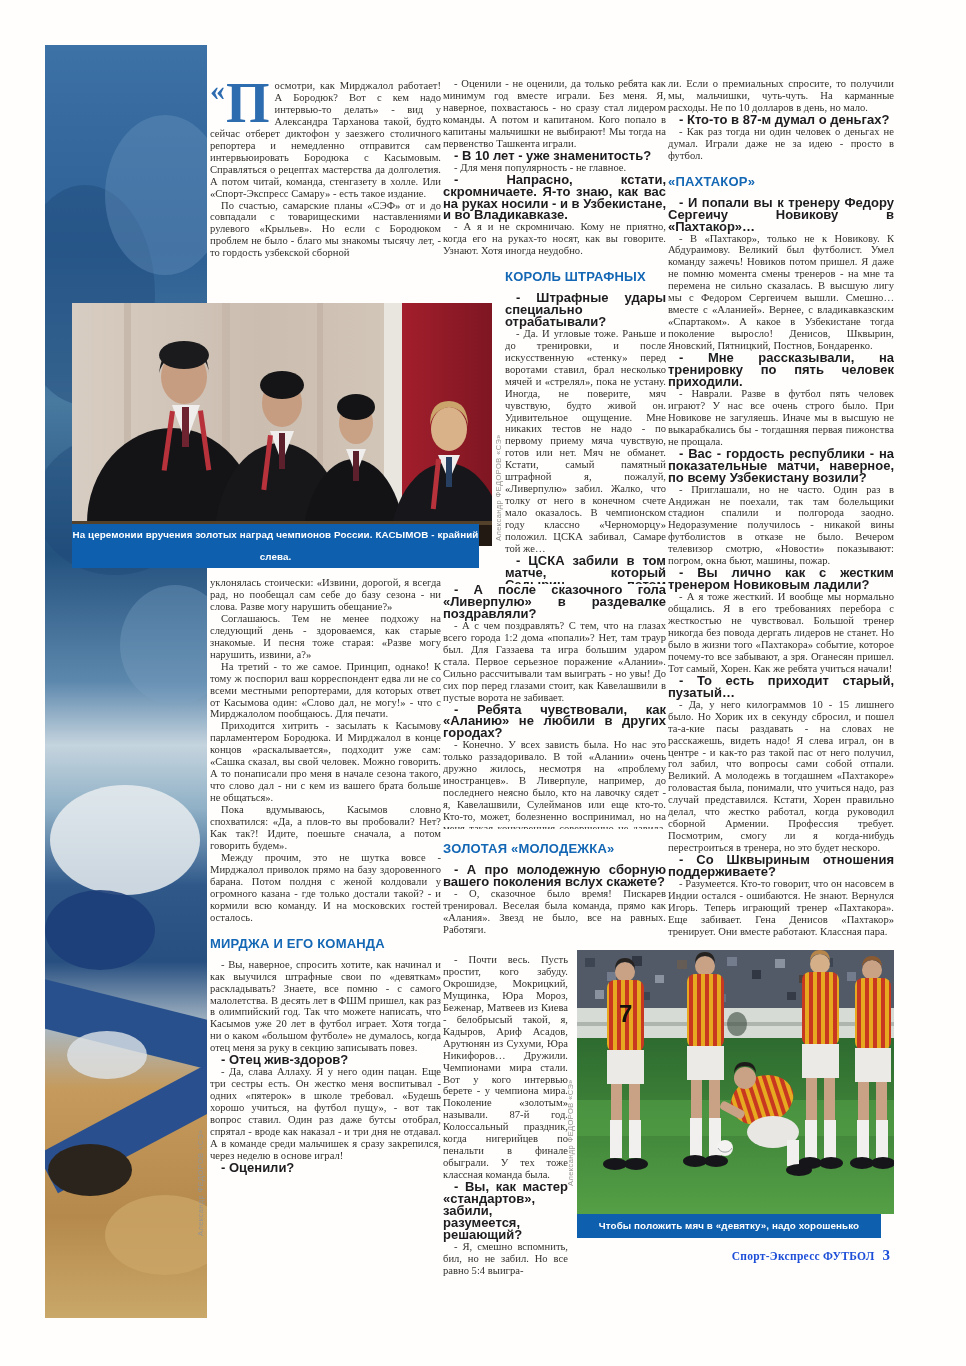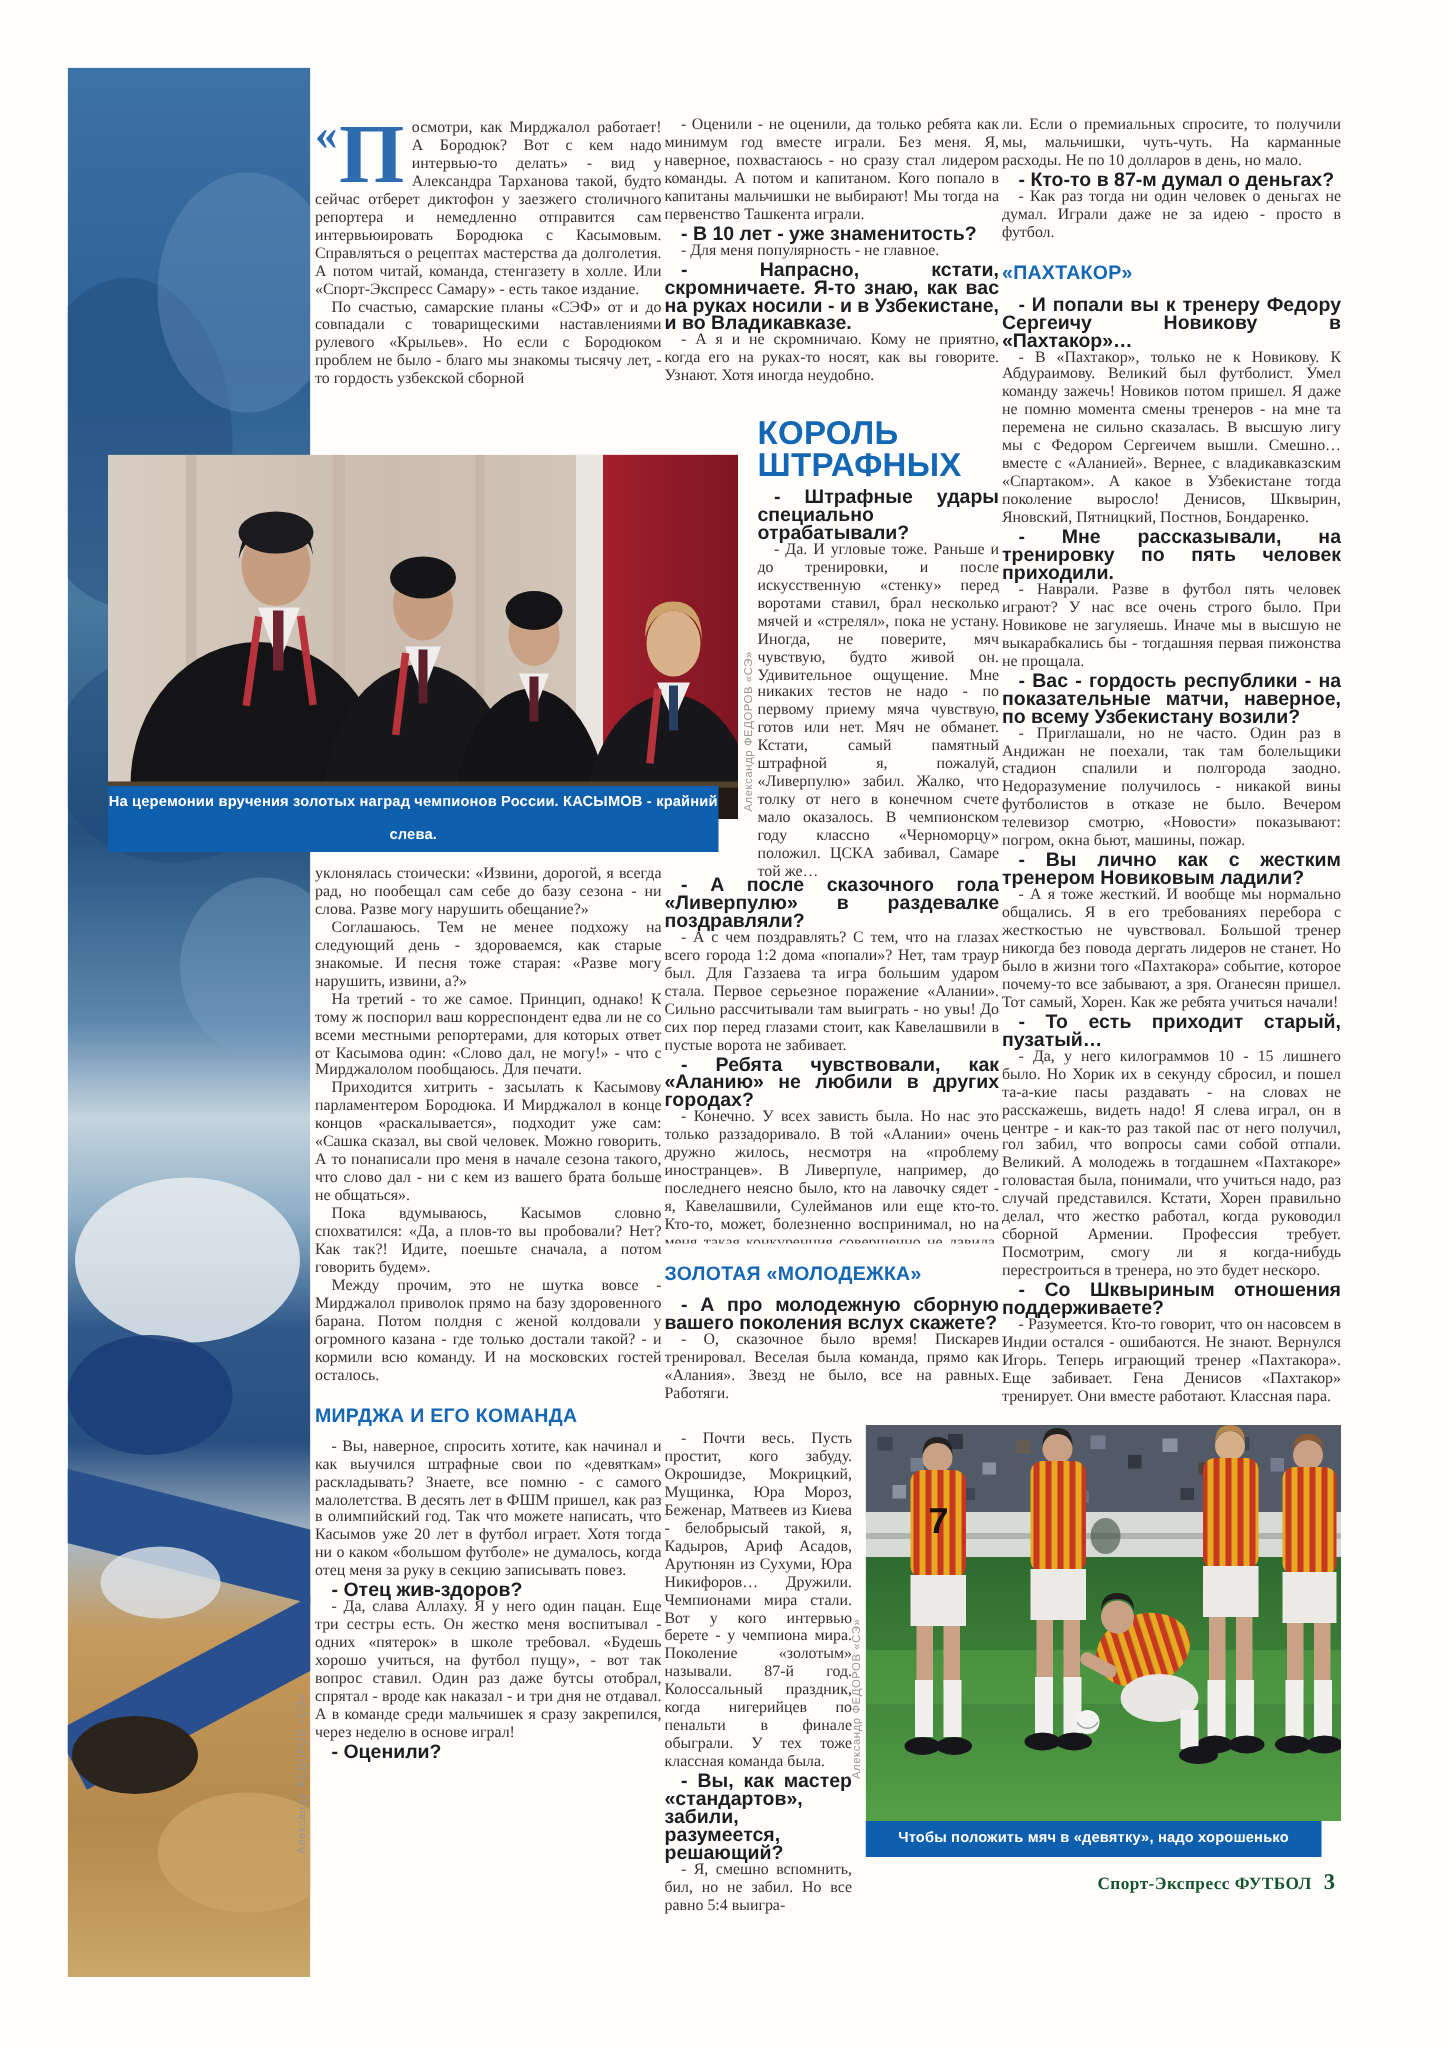--- a/index.html
+++ b/index.html
@@ -7,36 +7,36 @@
         font-family:"Liberation Serif",serif;}
   
   .tblock{position:absolute;overflow:hidden;}
   .para{margin:0;font:10.6px/11.95px "Liberation Serif",serif;color:#34302c;
         text-align:justify;text-indent:11px;}
   .para.q{font-family:"Liberation Sans",sans-serif;font-weight:700;font-size:13px;
           line-height:11.95px;color:#1d1c1e;}
   .para.cont{text-indent:0;}
   .sec-heading{font-family:"Liberation Sans",sans-serif;font-weight:700;color:#1467b4;
                font-size:13px;line-height:21px;letter-spacing:.2px;margin:9px 0 5px;}
-  .narrow .sec-heading{font-size:22px;margin-top:14px;}
+  .narrow .sec-heading{font-size:13px;margin-top:2px;}
   
   .dropwrap{float:left;color:#2e6cb0;font-family:"Liberation Serif",serif;font-weight:700;
             margin:1px 5px 0 0;}
   .lead-quote{font-size:30px;vertical-align:22px;letter-spacing:-2px;margin-right:3px;}
   .dropcap{font-size:56px;line-height:44px;}
   
   .photo{position:absolute;overflow:hidden;}
   .photo svg{display:block;}
   .photo-caption{position:absolute;left:0;right:13px;bottom:0;background:#0e5fae;color:#ffffff;
                  font:700 9.8px/22px "Liberation Sans",sans-serif;text-align:center;
                  letter-spacing:.1px;}
   .credit{position:absolute;font:7.5px/8px "Liberation Sans",sans-serif;color:#979490;
           transform:rotate(-90deg);transform-origin:0 0;white-space:nowrap;letter-spacing:.4px;}
   
-  .footer{position:absolute;left:560px;top:1246px;width:330px;text-align:right;color:#14532d;}
+  .footer{position:absolute;left:560px;top:1246px;width:330px;text-align:right;color:#1d4ed8;}
   .footer .brand{font:700 11.5px "Liberation Serif",serif;letter-spacing:.3px;}
   .footer .pnum{font:700 15px "Liberation Serif",serif;margin-left:8px;}
 </style>
 </head>
 <body>
 
 <div class="page">
 
   <div class="photo" style="left:45px;top:45px;width:162px;height:1273px;">
     <svg width="162" height="1273" viewBox="0 0 162 1273">

